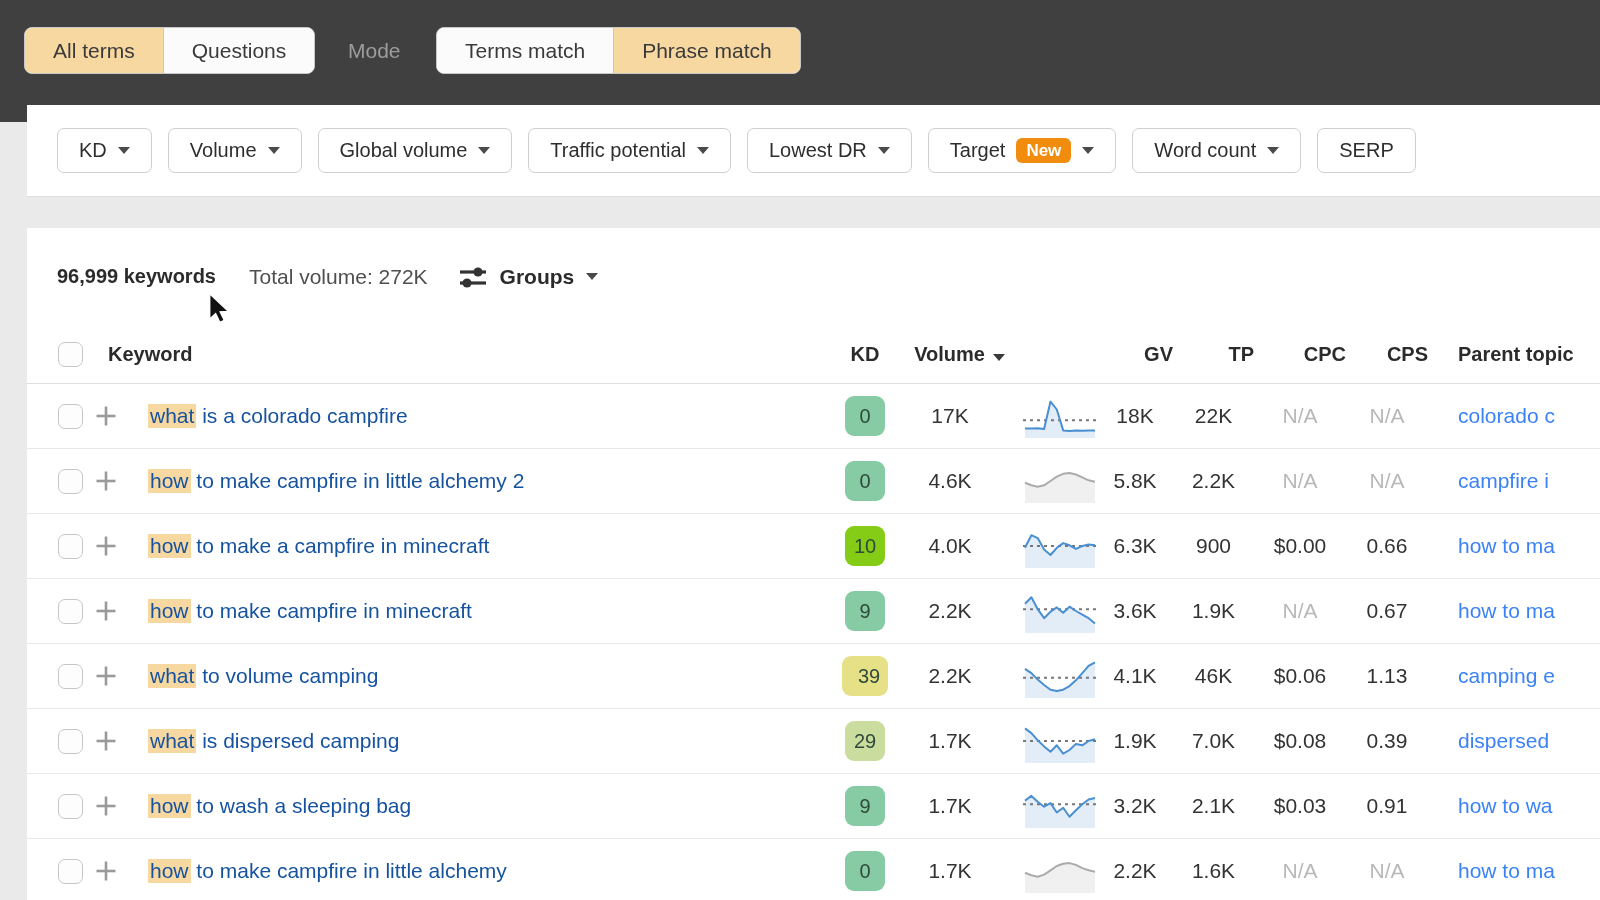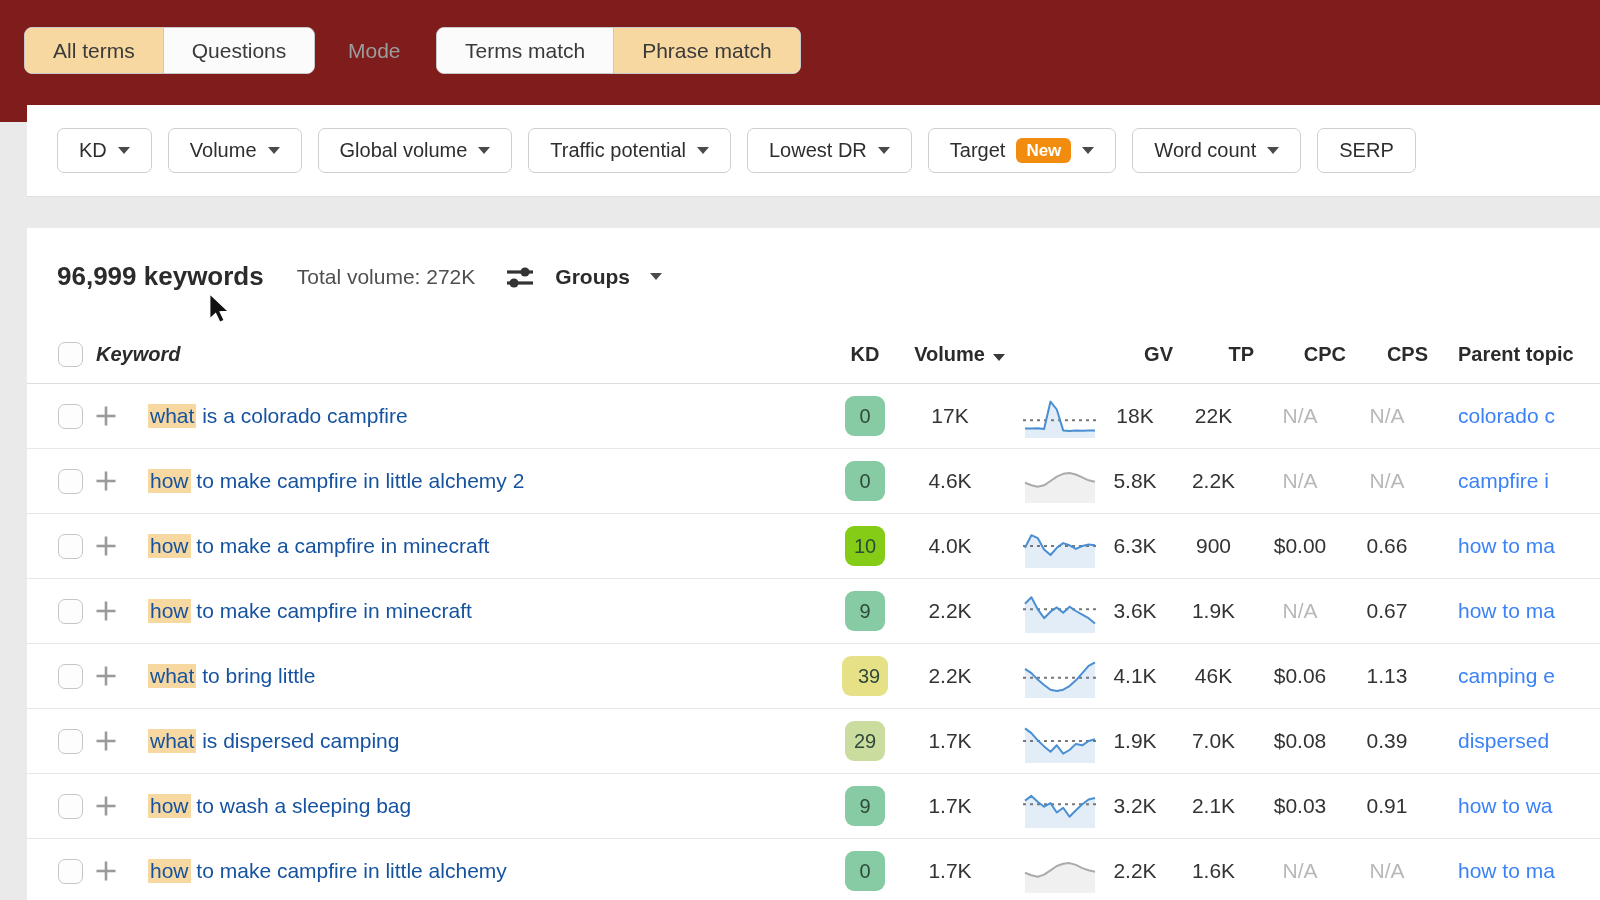--- a/index.html
+++ b/index.html
@@ -5,21 +5,21 @@
   * { margin:0; padding:0; box-sizing:border-box; }
   html,body { width:1600px; height:900px; overflow:hidden; }
   body {
     font-family:"Liberation Sans", sans-serif;
     background:#eaeaea;
     position:relative;
     color:#333;
   }
 
   
-  .topbar { position:absolute; left:0; top:0; width:1600px; height:122px; background:#7f1d1d; }
+  .topbar { position:absolute; left:0; top:0; width:1600px; height:122px; background:#404040; }
   .seg-group {
     position:absolute; top:27px; height:47px;
     display:flex; border:1px solid #c8c8c8; border-radius:8px;
     overflow:hidden; background:#fff;
   }
   .seg-group.g1 { left:24px; }
   .seg-group.g2 { left:408px;margin-left:28px; }
   .seg {
     display:flex; align-items:center; justify-content:center;
     padding:0 28px; font-size:21px; color:#3a3a3a; cursor:pointer;
@@ -56,32 +56,32 @@
   }
 
   
   .table-panel {
     position:absolute; left:27px; top:228px; width:1573px; height:700px;
     background:#fff; overflow:hidden;
   }
   .summary {
     height:97px; display:flex; align-items:center; padding-left:30px;
   }
-  .kw-count { font-size:26px; font-weight:bold; color:#2b2b2b; }
+  .kw-count { font-size:20px; font-weight:bold; color:#2b2b2b; }
   .total-vol { font-size:21px; color:#4f4f4f; margin-left:33px; }
-  .groups-wrap { display:flex; align-items:center; margin-left:30px; cursor:pointer;gap:8px; }
+  .groups-wrap { display:flex; align-items:center; margin-left:30px; cursor:pointer; }
   .groups-label { font-size:21px; font-weight:bold; color:#2b2b2b; margin-left:12px; margin-right:12px; }
 
   .grid-row {
     display:grid;
     grid-template-columns:26px 44px 1fr 60px 110px 92px 76px 81px 92px 82px 172px;
     align-items:center; padding-left:31px;
   }
   .thead { height:59px; border-bottom:1px solid #dedede; font-weight:bold; font-size:20px; color:#2b2b2b; }
-  .th-keyword { grid-column:2 / 4; margin-left:12px;font-style:italic; }
+  .th-keyword { grid-column:2 / 4; margin-left:24px; }
   .th-kd { grid-column:4; text-align:center; }
   .th-right { text-align:right; }
   .th-parent { padding-left:30px; white-space:nowrap; overflow:visible; }
   .sort-arrow {
     width:0; height:0; border-left:6px solid transparent; border-right:6px solid transparent;
     border-top:7px solid #3a3a3a; display:inline-block; margin-left:8px;
   }
 
   .trow { height:65px; border-bottom:1px solid #e8e8e8; font-size:21px; }
   .checkbox {
@@ -296,21 +296,21 @@
     </div>
 
     <div class="grid-row trow">
       <span class="checkbox"></span>
       <span class="plus-cell">
         <svg width="22" height="22" viewBox="0 0 22 22">
           <line x1="11" y1="1.5" x2="11" y2="20.5" stroke="#9a9a9a" stroke-width="2.6"></line>
           <line x1="1.5" y1="11" x2="20.5" y2="11" stroke="#9a9a9a" stroke-width="2.6"></line>
         </svg>
       </span>
-      <span class="kw-cell"><span class="kw-hl">what</span><span> to bring little</span></span>
+      <span class="kw-cell"><span class="kw-hl">what</span><span> to volume camping</span></span>
       <span class="kd-cell">
           <span class="kd-badge" style="background-color: rgb(230, 225, 135); padding-left: 16px;">39</span>
         </span>
       <span class="num">2.2K</span>
       <span class="spark-cell">
           <svg width="74" height="44" viewBox="0 0 74 44">
             <path d="M2.0,14.8 L8.4,19.1 L14.7,25.6 L21.1,31.0 L27.5,35.7 L33.8,37.1 L40.2,35.7 L46.5,32.1 L52.9,26.3 L59.3,19.1 L65.6,11.9 L72.0,8.3 L72,44 L2,44 Z" fill="rgba(74,143,210,0.16)"></path>
             <line x1="0" x2="74" y1="23.8" y2="23.8" stroke="#777" stroke-width="2" stroke-dasharray="3 4"></line>
             <polyline points="2.0,14.8 8.4,19.1 14.7,25.6 21.1,31.0 27.5,35.7 33.8,37.1 40.2,35.7 46.5,32.1 52.9,26.3 59.3,19.1 65.6,11.9 72.0,8.3" fill="none" stroke="#4a8fd2" stroke-width="2" stroke-linejoin="round"></polyline>
           </svg>

